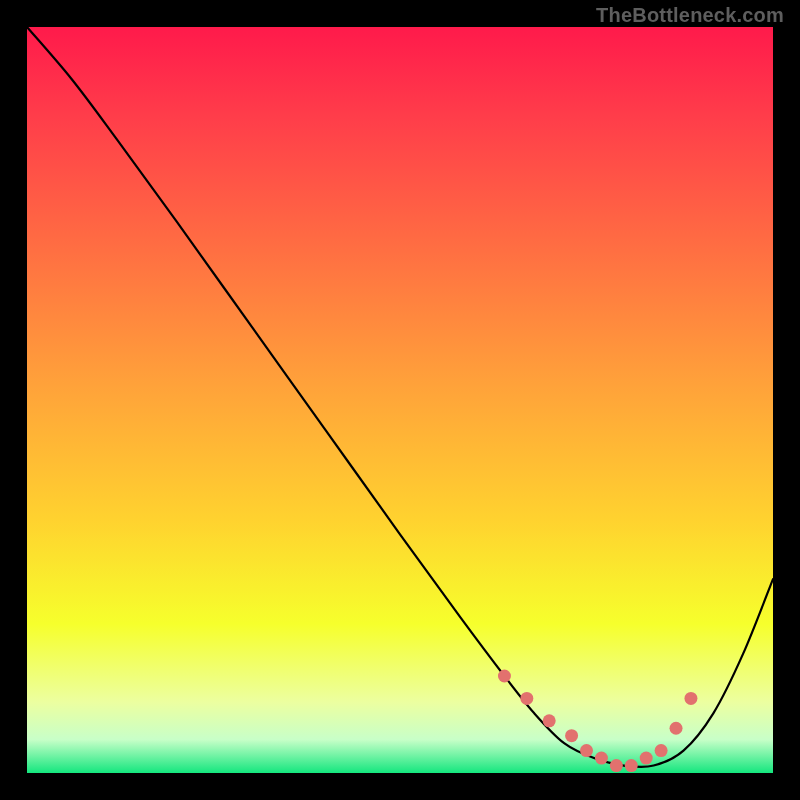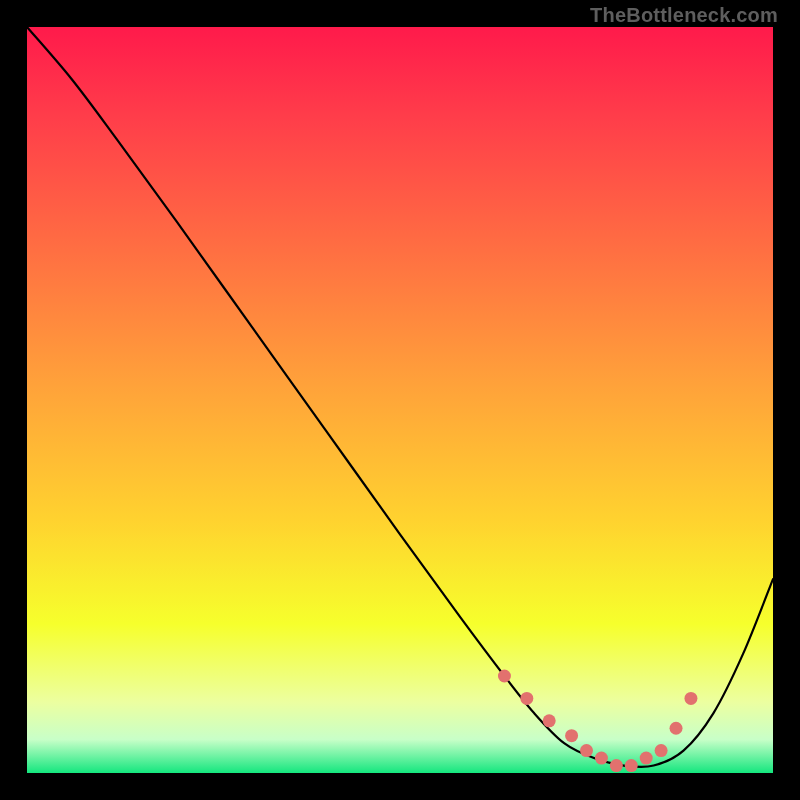--- a/index.html
+++ b/index.html
@@ -13,21 +13,21 @@
   }
   .stage {
     position: relative;
     width: 800px;
     height: 800px;
     background: #000;
   }
   .watermark {
     position: absolute;
     top: 4px;
-    right: 22px;
+    right: 16px;
     color: #5e5e5e;
     font-size: 20px;
     font-weight: 600;
     letter-spacing: 0.2px;
     user-select: none;
   }
   svg.chart {
     position: absolute;
     left: 0;
     top: 0;

